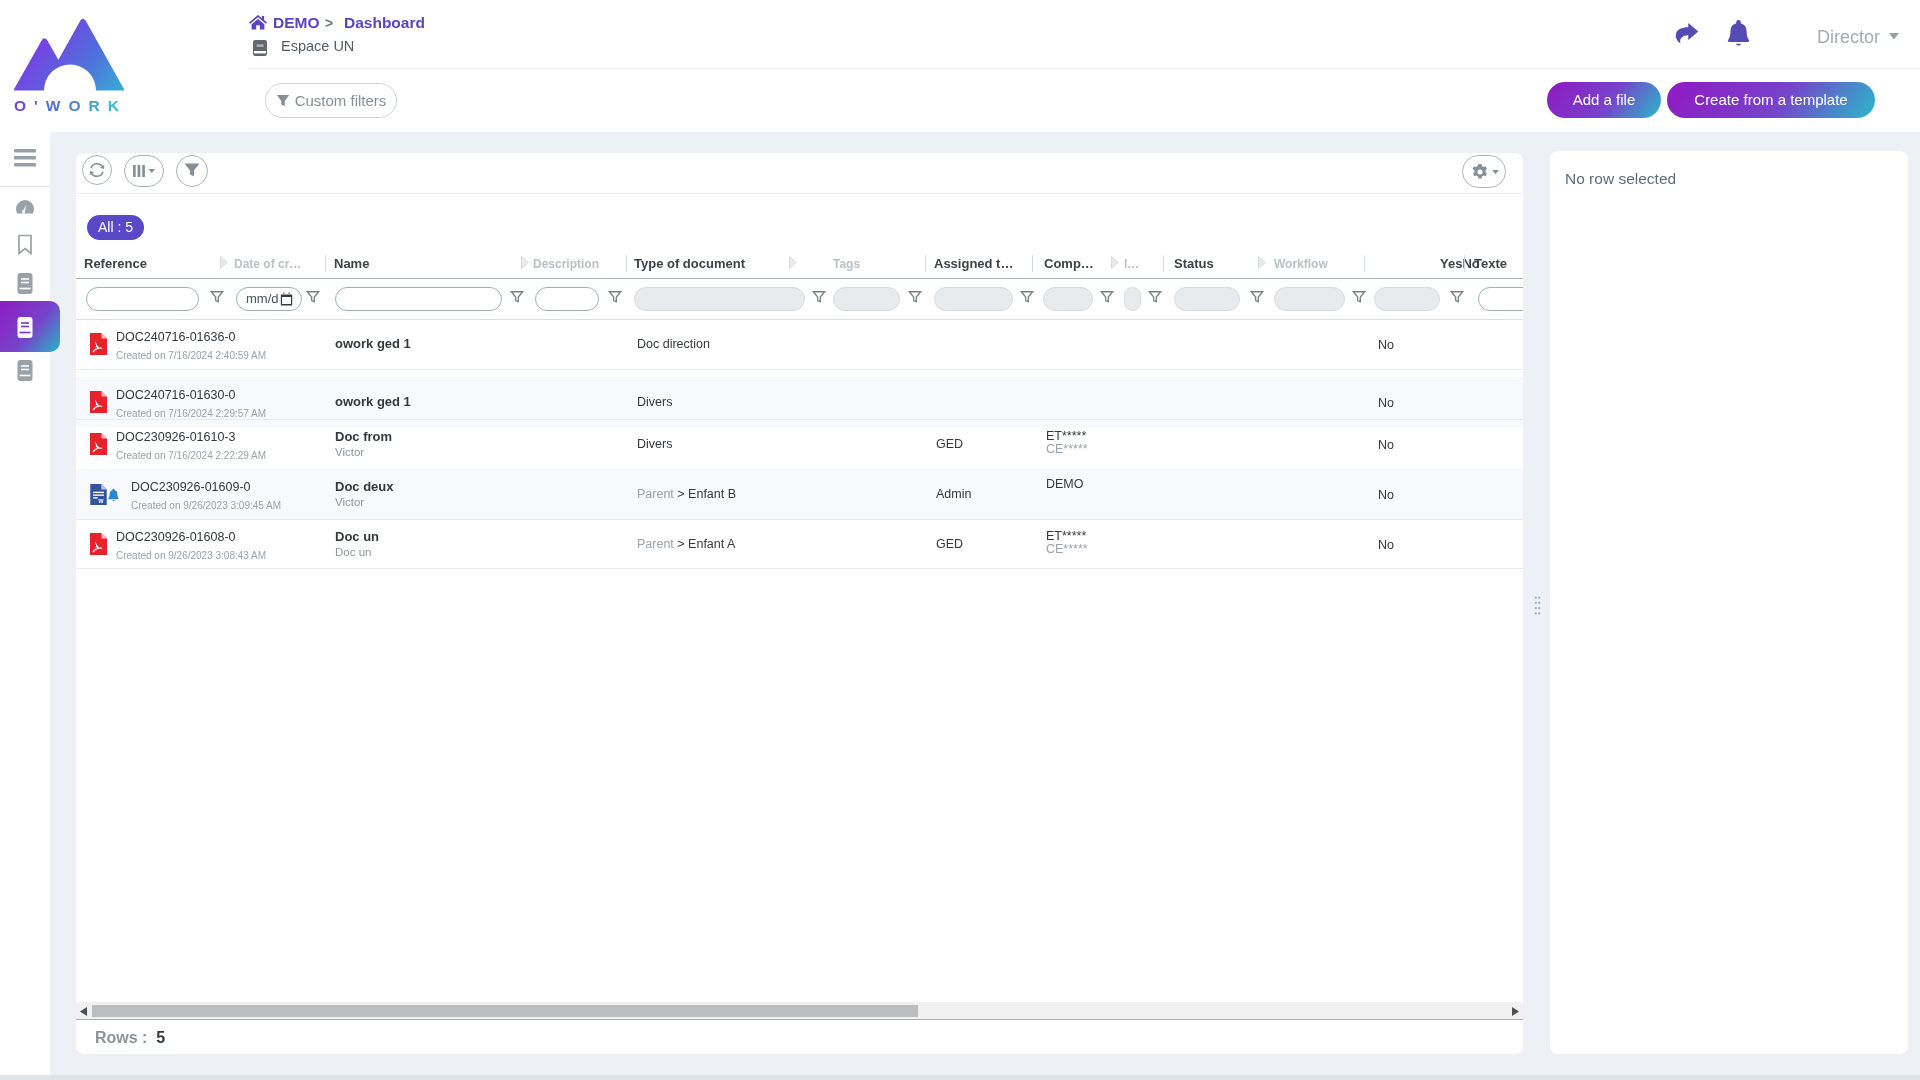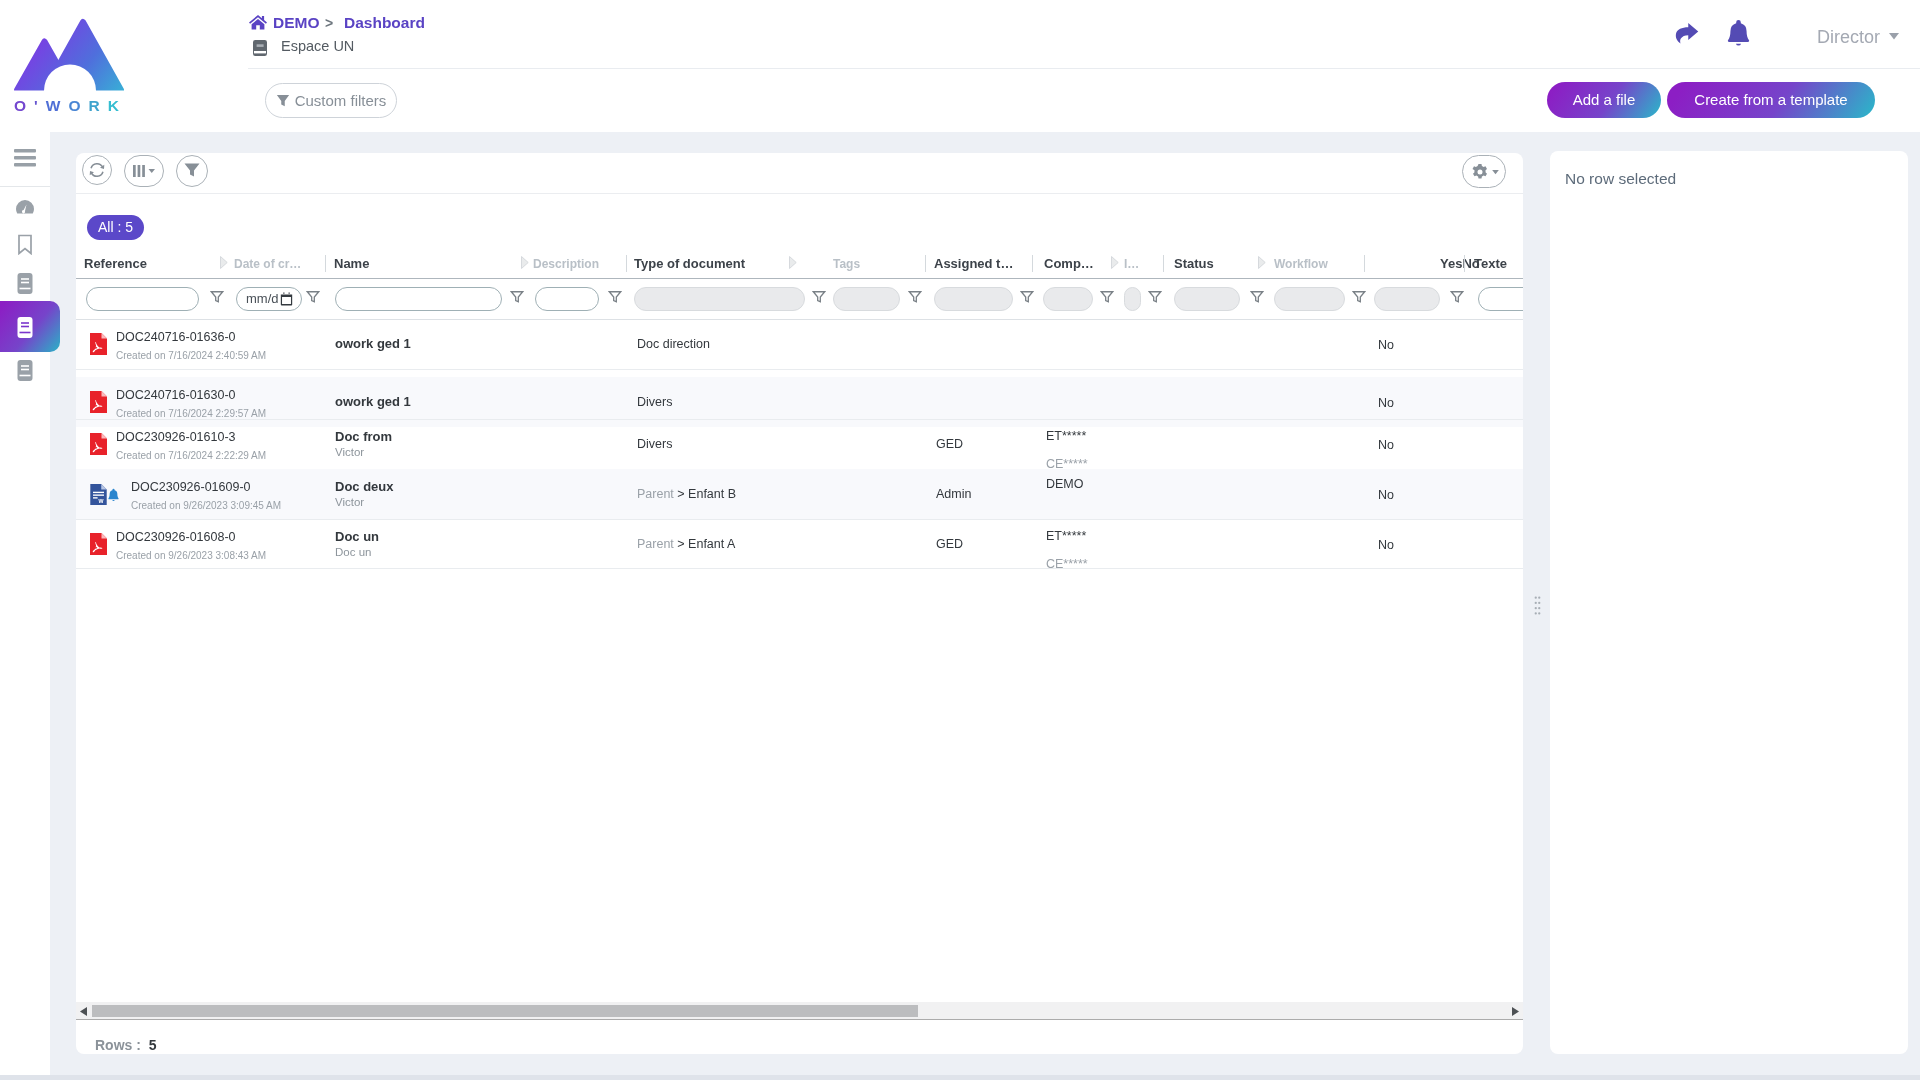--- a/index.html
+++ b/index.html
@@ -62,28 +62,28 @@
 .trow { position:absolute; left:0; width:1447px; height:50px; }
 .trow.alt { background:#f8f9fc; }
 .rline { position:absolute; left:0; width:1447px; height:1px; background:#e9ecef; }
 .ref1 { position:absolute; left:40px; top:11px; font-size:12.5px; color:#33383d; }
 .ref2 { position:absolute; left:40px; top:30.5px; font-size:10px; color:#9aa1a8; }
 .nm1 { position:absolute; left:259px; font-size:13px; font-weight:bold; color:#33383d; }
 .nm2 { position:absolute; left:259px; top:27px; font-size:11.5px; color:#8d959c; }
 .typ { position:absolute; left:561px; top:18px; font-size:12.5px; color:#33383d; }
 .asg { position:absolute; left:860px; top:18px; font-size:12.5px; color:#33383d; }
 .cmp1 { position:absolute; left:970px; font-size:12.5px; color:#33383d; }
-.cmp2 { position:absolute; left:970px; font-size:12.5px; color:#9aa1a8;margin-top:15px; }
+.cmp2 { position:absolute; left:970px; font-size:12.5px; color:#9aa1a8; }
 .yn { position:absolute; left:1302px; top:19px; font-size:12.5px; color:#33383d; }
 .gtxt { color:#9aa1a8; }
 
 
 #hscroll { position:absolute; left:0; top:849px; width:1447px; height:18px; background:#f1f1f2; border-bottom:1px solid #ababab; }
 #hthumb { position:absolute; left:16px; top:3px; width:826px; height:12px; background:#bcbdbf; }
-#rowsbar { position:absolute; left:19px; top:876px; font-size:14px; color:#8b9299; font-weight:bold;margin-top:8px; }
+#rowsbar { position:absolute; left:19px; top:876px; font-size:16px; color:#8b9299; font-weight:bold; }
 #rowsbar b { color:#33383d; }
 
 
 #rightcard { position:absolute; left:1550px; top:151px; width:358px; height:903px; background:#fff; border-radius:8px; }
 #rightcard span { position:absolute; left:15px; top:19px; font-size:15.5px; color:#5d6b7a; }
 #draghandle { position:absolute; left:1534px; top:595px; width:7px; height:22px; }
 </style>
 </head>
 <body>
 

